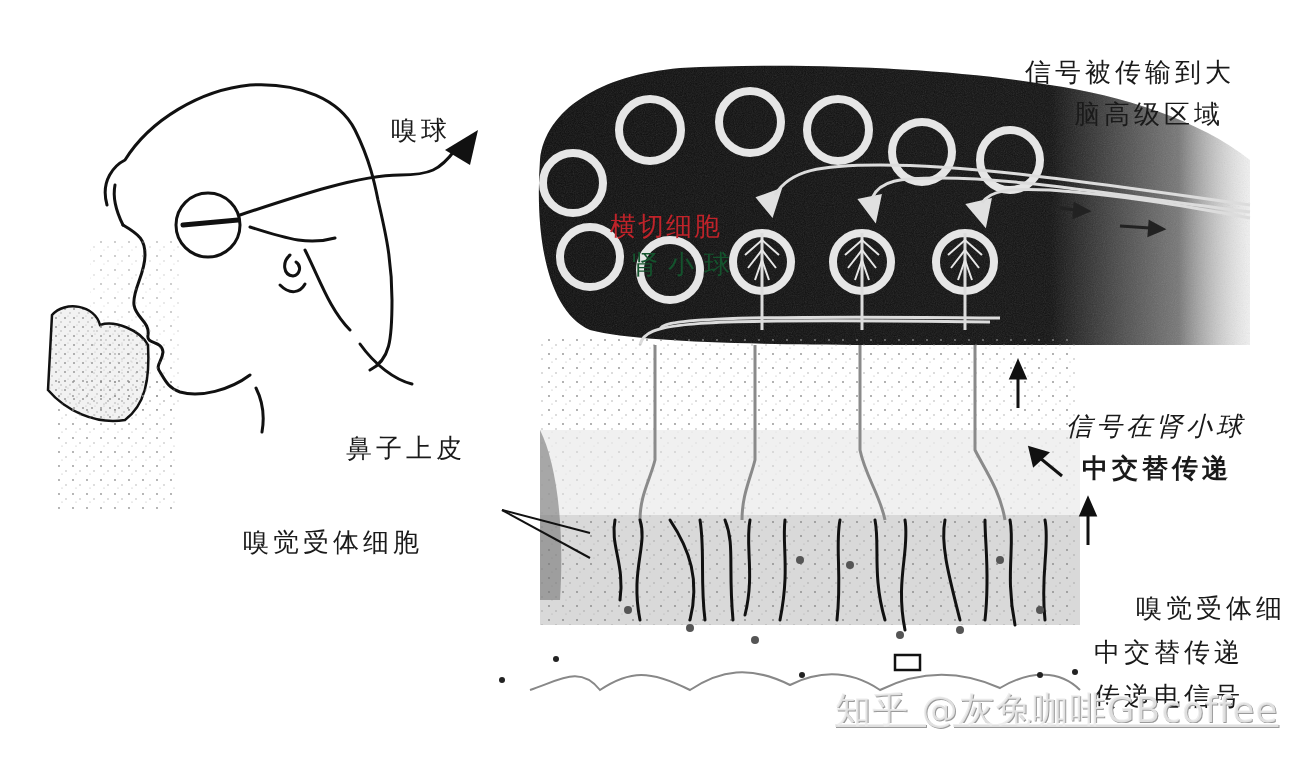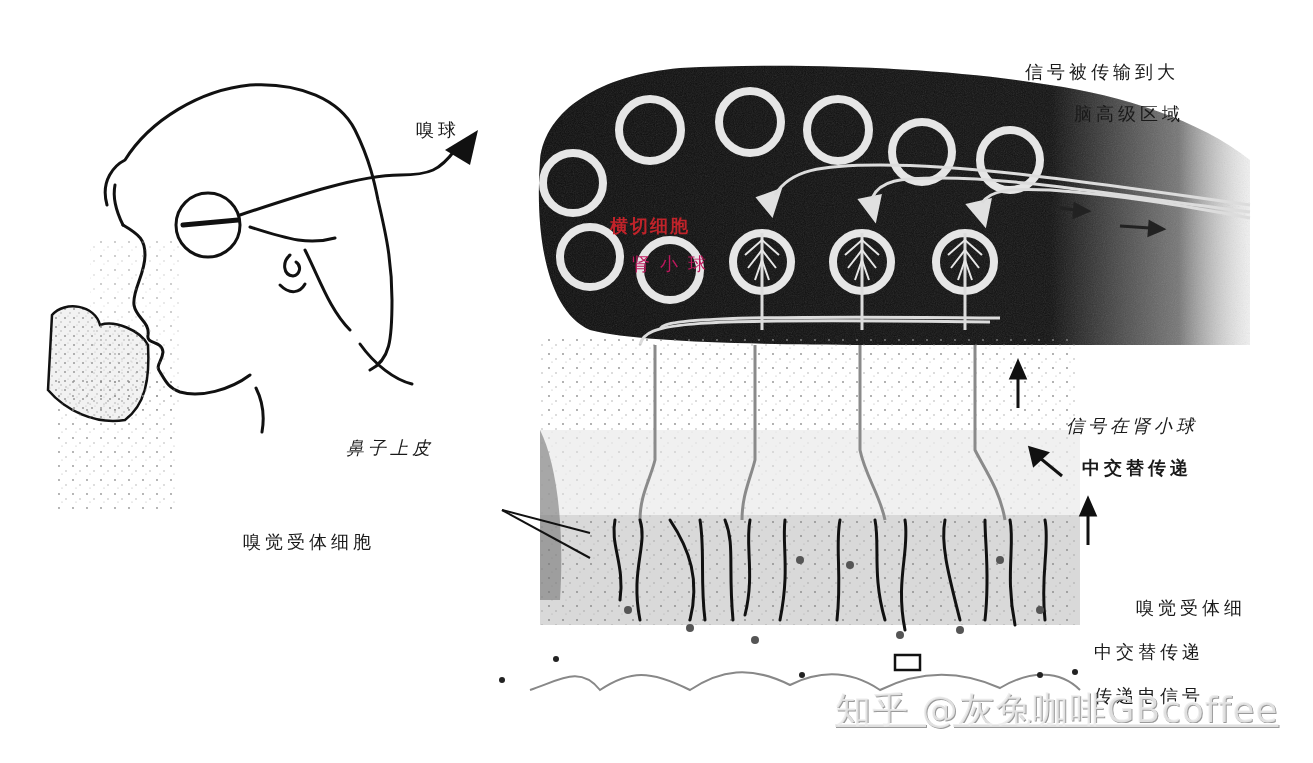--- a/index.html
+++ b/index.html
@@ -1,21 +1,21 @@
 <!DOCTYPE html>
 <html><head>
 <meta charset="utf-8">
 <style>
   html, body { margin: 0; padding: 0; background: #ffffff; }
   body { width: 1313px; height: 763px; position: relative; overflow: hidden;
          font-family: "DejaVu Serif", "Liberation Serif", serif; }
   .canvas { position: absolute; left: 0; top: 0; width: 1313px; height: 763px; }
-  .label { position: absolute; color: #1a1a1a; font-size: 18px; letter-spacing: 4px; line-height: 36px; white-space: nowrap; }
-  .label.red { color: #c0232a; font-weight: bold; letter-spacing: 2px; }
-  .label.onDark { color: #be185d; }
+  .label { position: absolute; color: #1a1a1a; font-size: 26px; letter-spacing: 4px; line-height: 36px; white-space: nowrap; }
+  .label.red { color: #c0232a; font-weight: normal; letter-spacing: 2px; }
+  .label.onDark { color: #14532d; }
   .watermark { position: absolute; left: 835px; top: 686px; font-family: "DejaVu Sans", sans-serif;
                font-size: 36px; color: rgba(235,235,235,0.85);
                text-shadow: 1px 1px 0 #9a9a9a, -1px -1px 0 #fff; letter-spacing: 1px; white-space: nowrap; text-decoration: underline; }
 </style>
 </head>
 <body>
 
 <svg class="canvas" viewBox="0 0 1313 763" xmlns="http://www.w3.org/2000/svg">
   <defs>
     <filter id="grain" x="0" y="0" width="100%" height="100%">
@@ -178,22 +178,22 @@
   <g fill="#111" stroke="#111" stroke-width="3">
     <line x1="1018" y1="408" x2="1018" y2="375"></line>
       <path d="M1011,378 L1018,362 L1025,378 Z"></path>
     <line x1="1062" y1="476" x2="1040" y2="458"></line>
       <path d="M1034,465 L1030,448 L1047,453 Z"></path>
     <line x1="1088" y1="545" x2="1088" y2="512"></line>
       <path d="M1081,515 L1088,499 L1095,515 Z"></path>
   </g>
 </svg>
 
-<div class="label" style="left:416px;top:112px;">嗅球</div>
-<div class="label" style="left:346px;top:430px;font-style:italic;">鼻子上皮</div>
+<div class="label" style="left:391px;top:112px;">嗅球</div>
+<div class="label" style="left:346px;top:430px;">鼻子上皮</div>
 <div class="label" style="left:243px;top:524px;text-align:right;">嗅觉受体细胞</div>
 
 <div class="label red" style="left:610px;top:208px;">横切细胞</div>
 <div class="label onDark" style="left:632px;top:246px;letter-spacing:10px;">肾小球</div>
 
 <div class="label" style="left:1025px;top:54px;">信号被传输到大</div>
 <div class="label" style="left:1074px;top:96px;">脑高级区域</div>
 
 <div class="label" style="left:1066px;top:408px;font-style:italic;">信号在肾小球</div>
 <div class="label" style="left:1082px;top:450px;font-weight:bold;">中交替传递</div>

